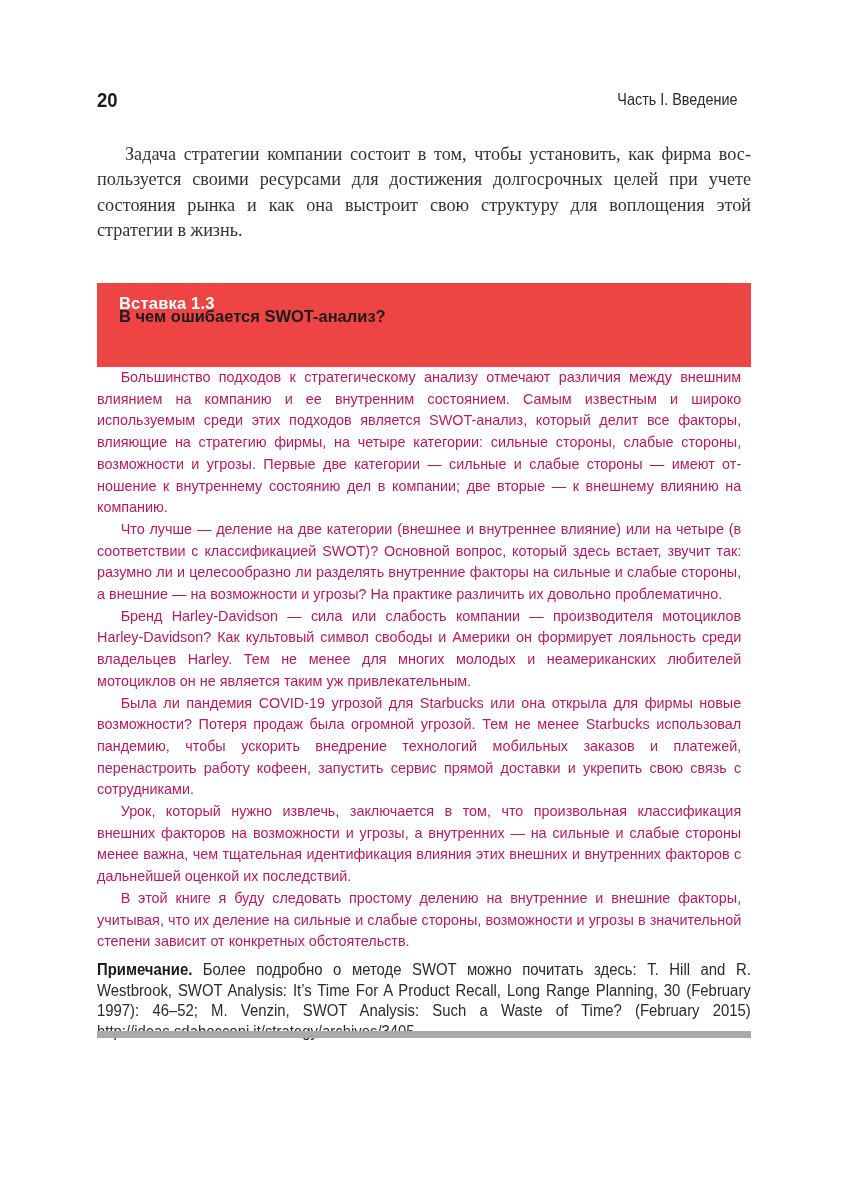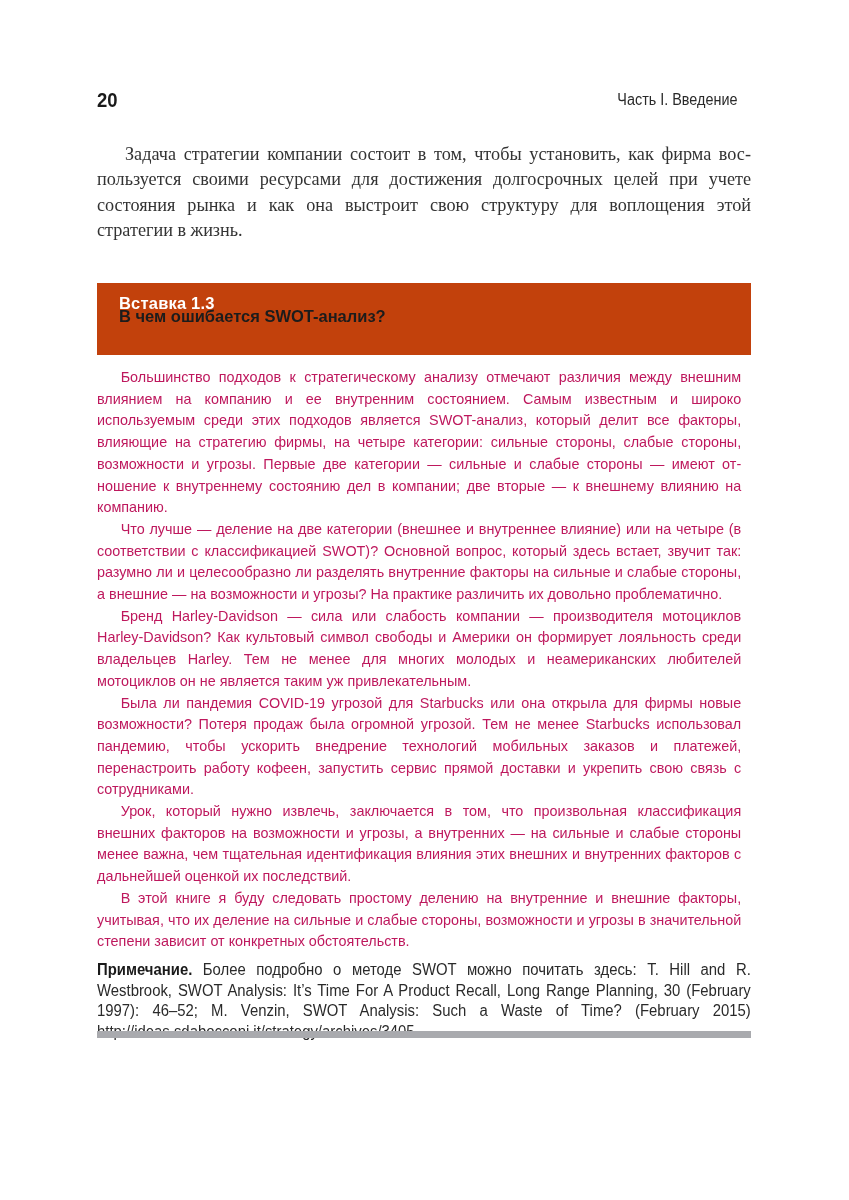--- a/index.html
+++ b/index.html
@@ -19,22 +19,22 @@
     position: absolute; right: 0; top: 3px; font-size: 16px; color: #2a2a2a;
     transform: scaleX(0.9); transform-origin: right top;
   }
   .intro {
     position: absolute; left: 97px; width: 654px; top: 142px;
     font-family: "Liberation Serif", serif; font-size: 18.2px; line-height: 25.3px;
     text-align: justify; text-indent: 28px; color: #333;
     hyphens: manual;
   }
   .box-header {
-    position: absolute; left: 97px; width: 654px; top: 283px; height: 72px;
-    background: #c2410c;
+    position: absolute; left: 97px; width: 654px; top: 283px; height: 84px;
+    background: #ef4444;
     font-family: "Liberation Sans", sans-serif; font-weight: bold;
   }
   .box-label {
     position: absolute; left: 22px; top: 11px; color: #ffffff; font-size: 16.5px;
     letter-spacing: 0.2px;
   }
   .box-title {
     position: absolute; left: 22px; top: 24px; color: #1c1c1c; font-size: 16.5px;
   }
   .box-body {

